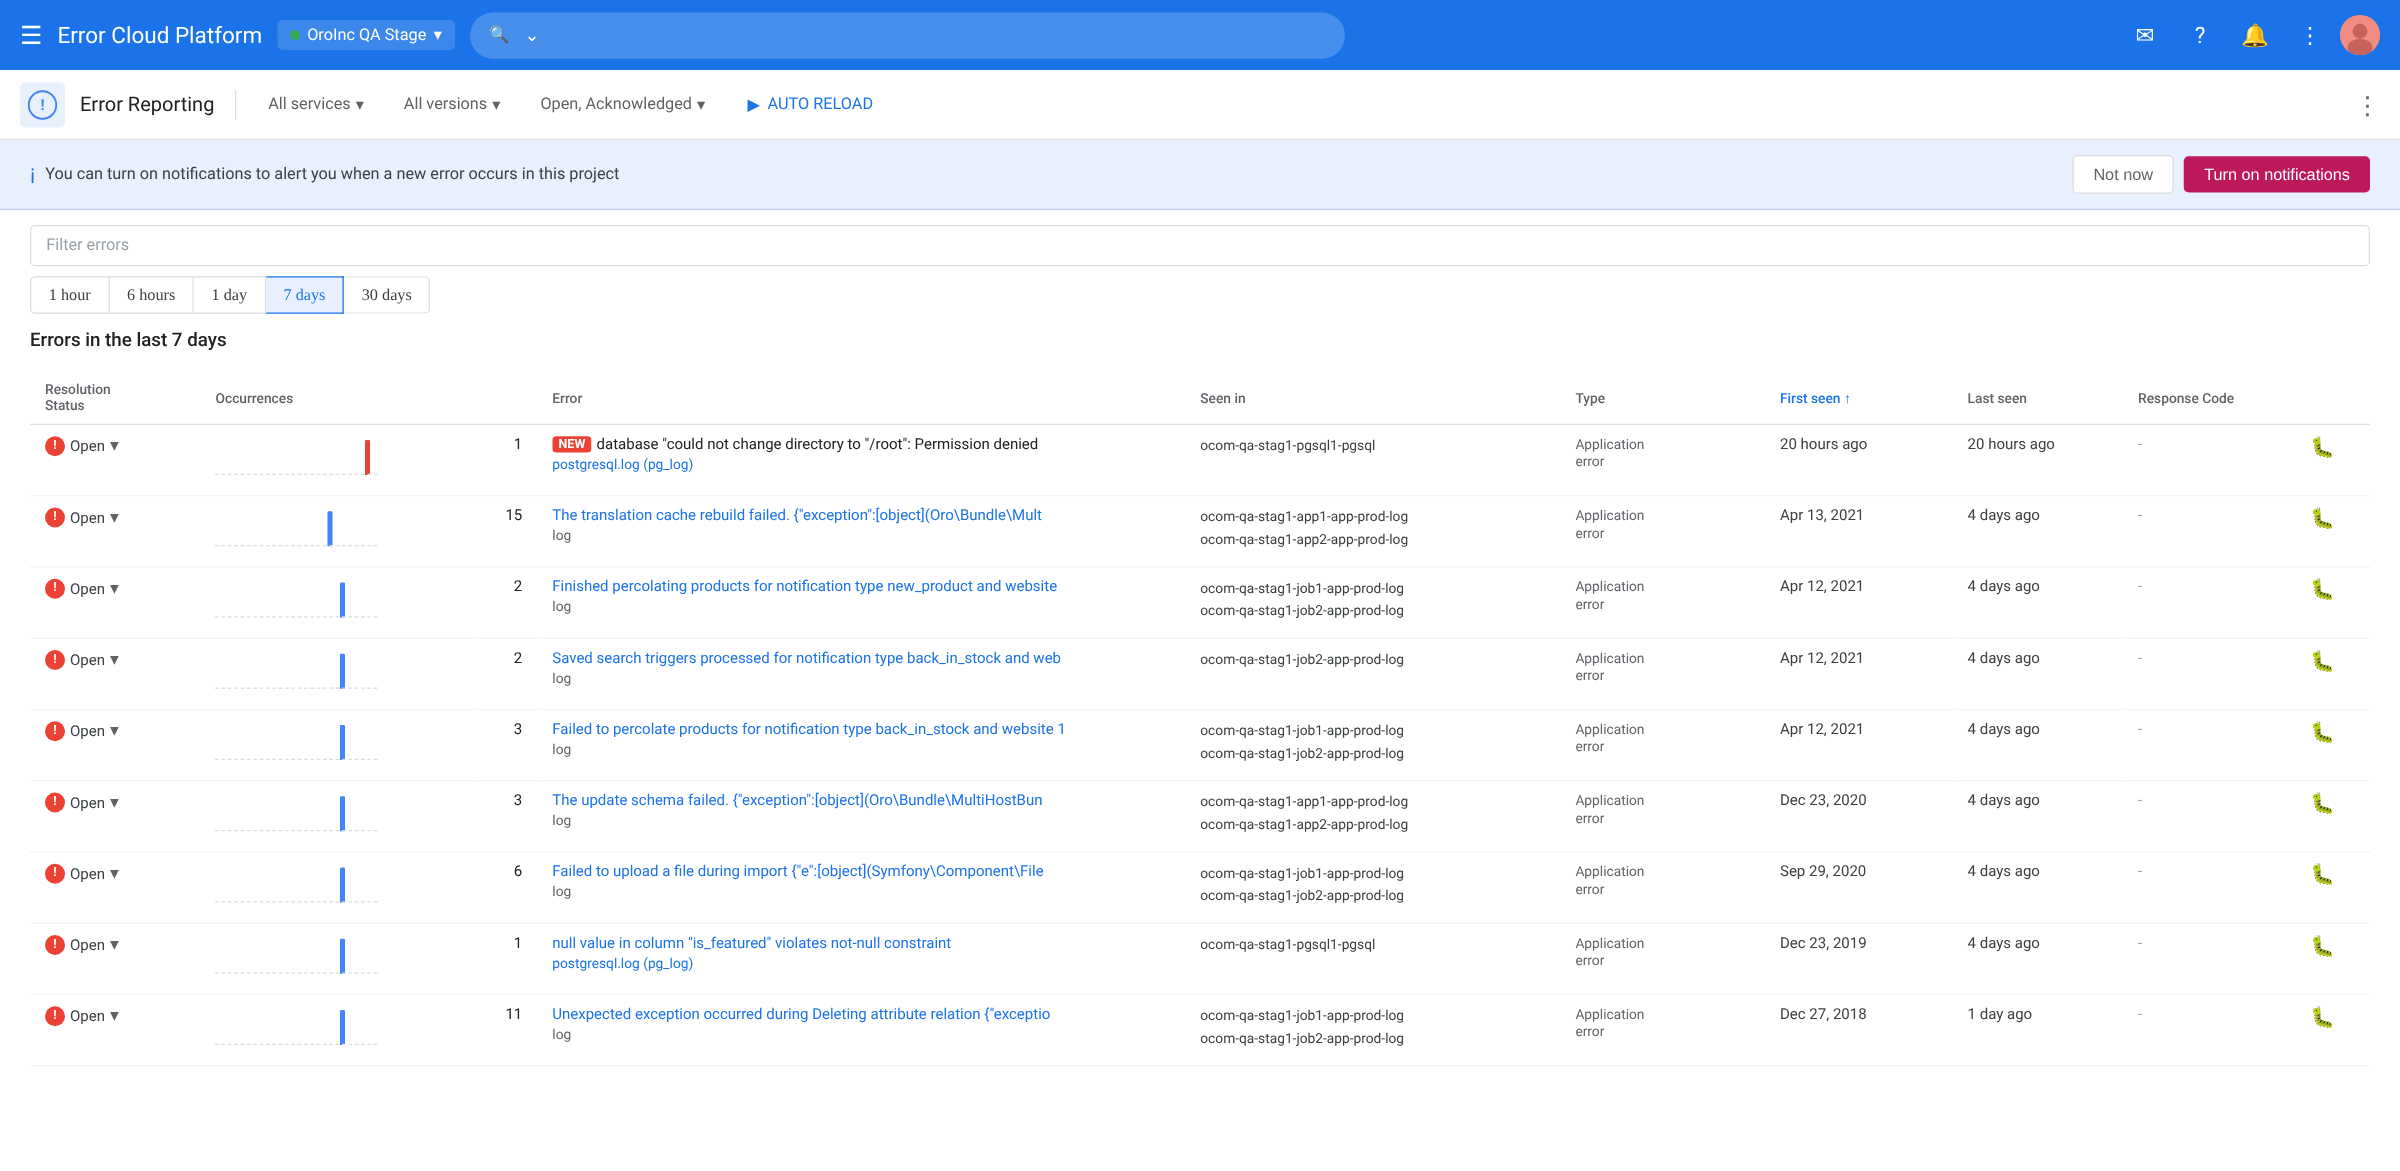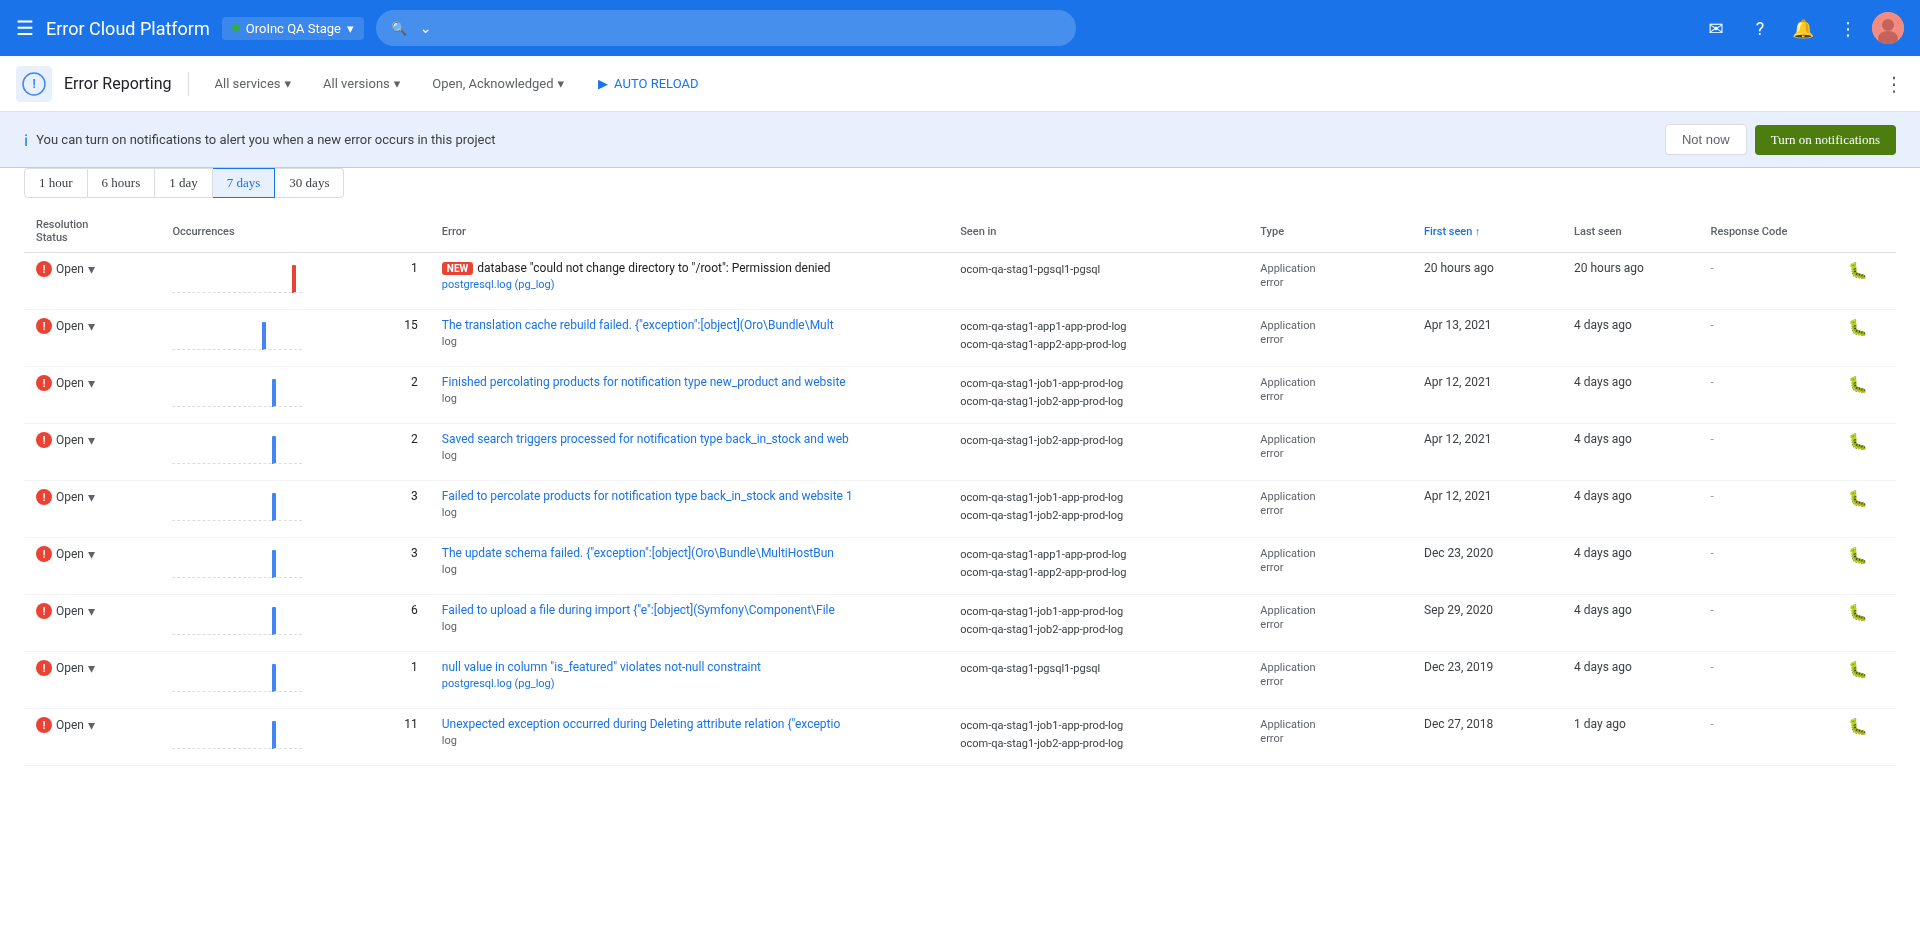--- a/index.html
+++ b/index.html
@@ -110,25 +110,24 @@
       border-radius: 4px;
       background: #fff;
       font-size: 13px;
       color: #5f6368;
       cursor: pointer;
     }
     .notif-btn-filled {
       padding: 7px 16px;
       border: none;
       border-radius: 4px;
-      background: #4d7c0f;
+      background: #be185d;
       font-size: 13px;
       color: #fff;
       cursor: pointer;
-      font-family: Liberation Serif, serif;
     }
 
     
     .main-content { padding: 0 24px 24px; }
 
     
     .filter-bar {
       margin: 12px 0 8px;
       border: 1px solid #dadce0;
       border-radius: 4px;
@@ -314,29 +313,33 @@
 
 <div class="notification-bar">
   <span class="notif-icon">ℹ</span>
   <span class="notif-text">You can turn on notifications to alert you when a new error occurs in this project</span>
   <button class="notif-btn-outline">Not now</button>
   <button class="notif-btn-filled">Turn on notifications</button>
 </div>
 
 <div class="main-content">
 
+  <div class="filter-bar">
+    <span>Filter errors</span>
+  </div>
 
   <div class="time-tabs" id="time-tabs-container">
       <button class="time-tab">1 hour</button>
       <button class="time-tab">6 hours</button>
       <button class="time-tab">1 day</button>
       <button class="time-tab active">7 days</button>
       <button class="time-tab">30 days</button>
     </div>
 
+  <div class="section-title">Errors in the last 7 days</div>
 
   <table class="errors-table">
     <thead>
       <tr>
         <th class="col-resolution">Resolution<br>Status</th>
         <th class="col-occurrences">Occurrences</th>
         <th class="col-count"></th>
         <th class="col-error">Error</th>
         <th class="col-seen">Seen in</th>
         <th class="col-type">Type</th>

